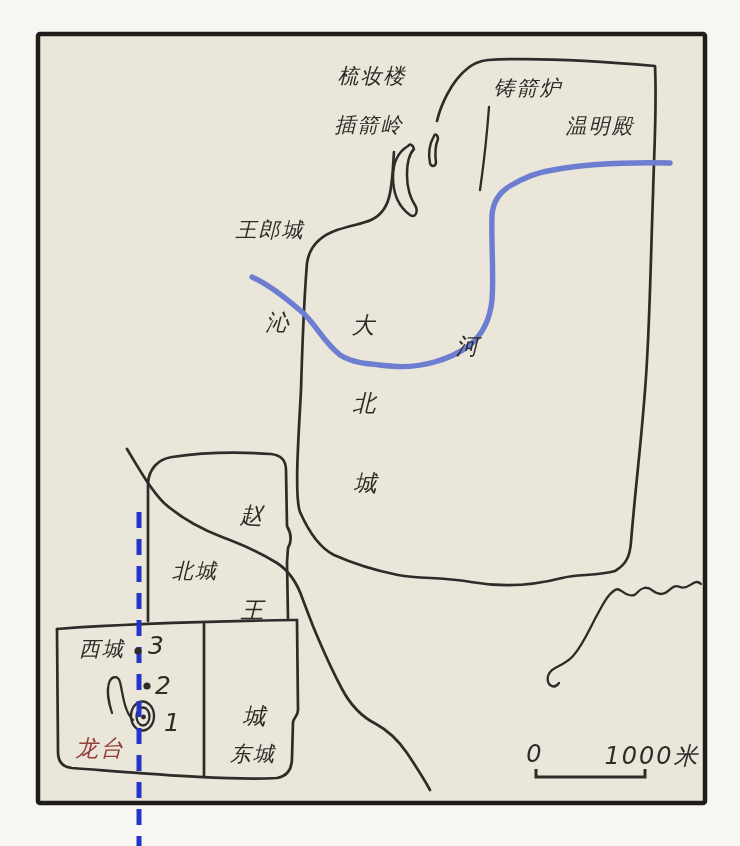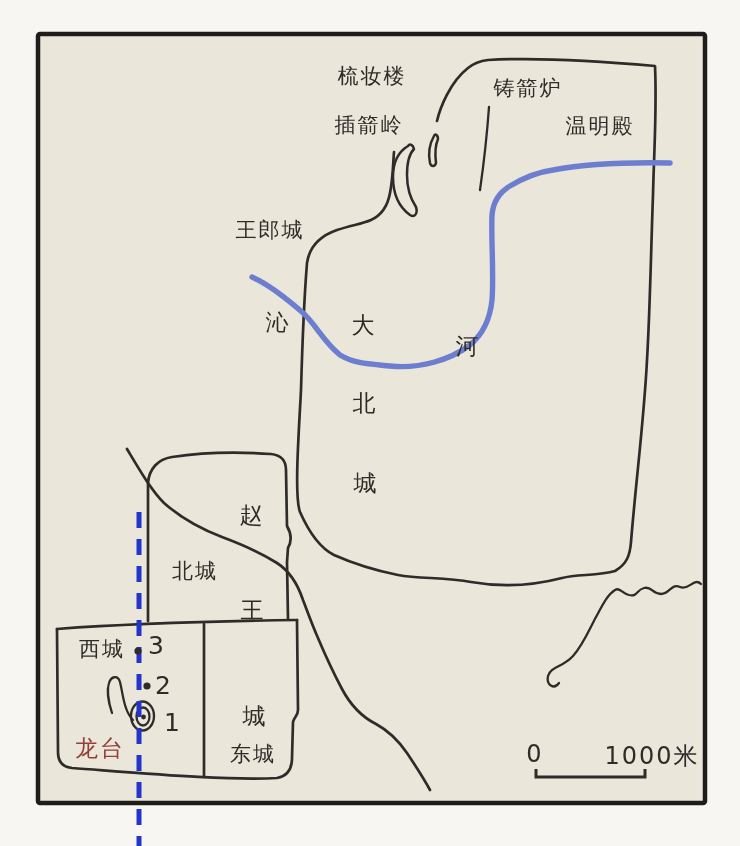--- a/index.html
+++ b/index.html
@@ -11,21 +11,21 @@
     --transect:#2334cb;
     --longtai:#93403a;
   }
   html,body{margin:0;padding:0;}
   body{
     width:740px;height:846px;
     background:var(--page);
     font-family:"DejaVu Sans","Liberation Sans",sans-serif;
     overflow:hidden;
   }
-  .photo{position:relative;width:588px;height:846px;}
+  .photo{position:relative;width:588px;height:846px;font-style:italic;}
   svg{display:block;}
   .frame-rect{fill:var(--paper);stroke:var(--frame);stroke-width:4.5px;}
   .ink-line{fill:none;stroke:var(--ink);stroke-width:2.7px;stroke-linecap:round;stroke-linejoin:round;}
   .ink-thin{fill:none;stroke:var(--ink);stroke-width:2.3px;stroke-linecap:round;stroke-linejoin:round;}
   .ink-shape{fill:none;stroke:var(--ink);stroke-width:2.5px;stroke-linejoin:round;}
   .river-line{fill:none;stroke:var(--river);stroke-width:5.4px;stroke-linecap:round;stroke-linejoin:round;}
   .transect-line{fill:none;stroke:var(--transect);stroke-width:5px;stroke-dasharray:16 11;}
   .scale-line{fill:none;stroke:var(--ink);stroke-width:3px;stroke-linecap:butt;}
   .dot{fill:var(--ink);stroke:none;}
   .maplabel{fill:var(--ink);font-family:"DejaVu Sans","Liberation Sans",sans-serif;letter-spacing:2px;}

